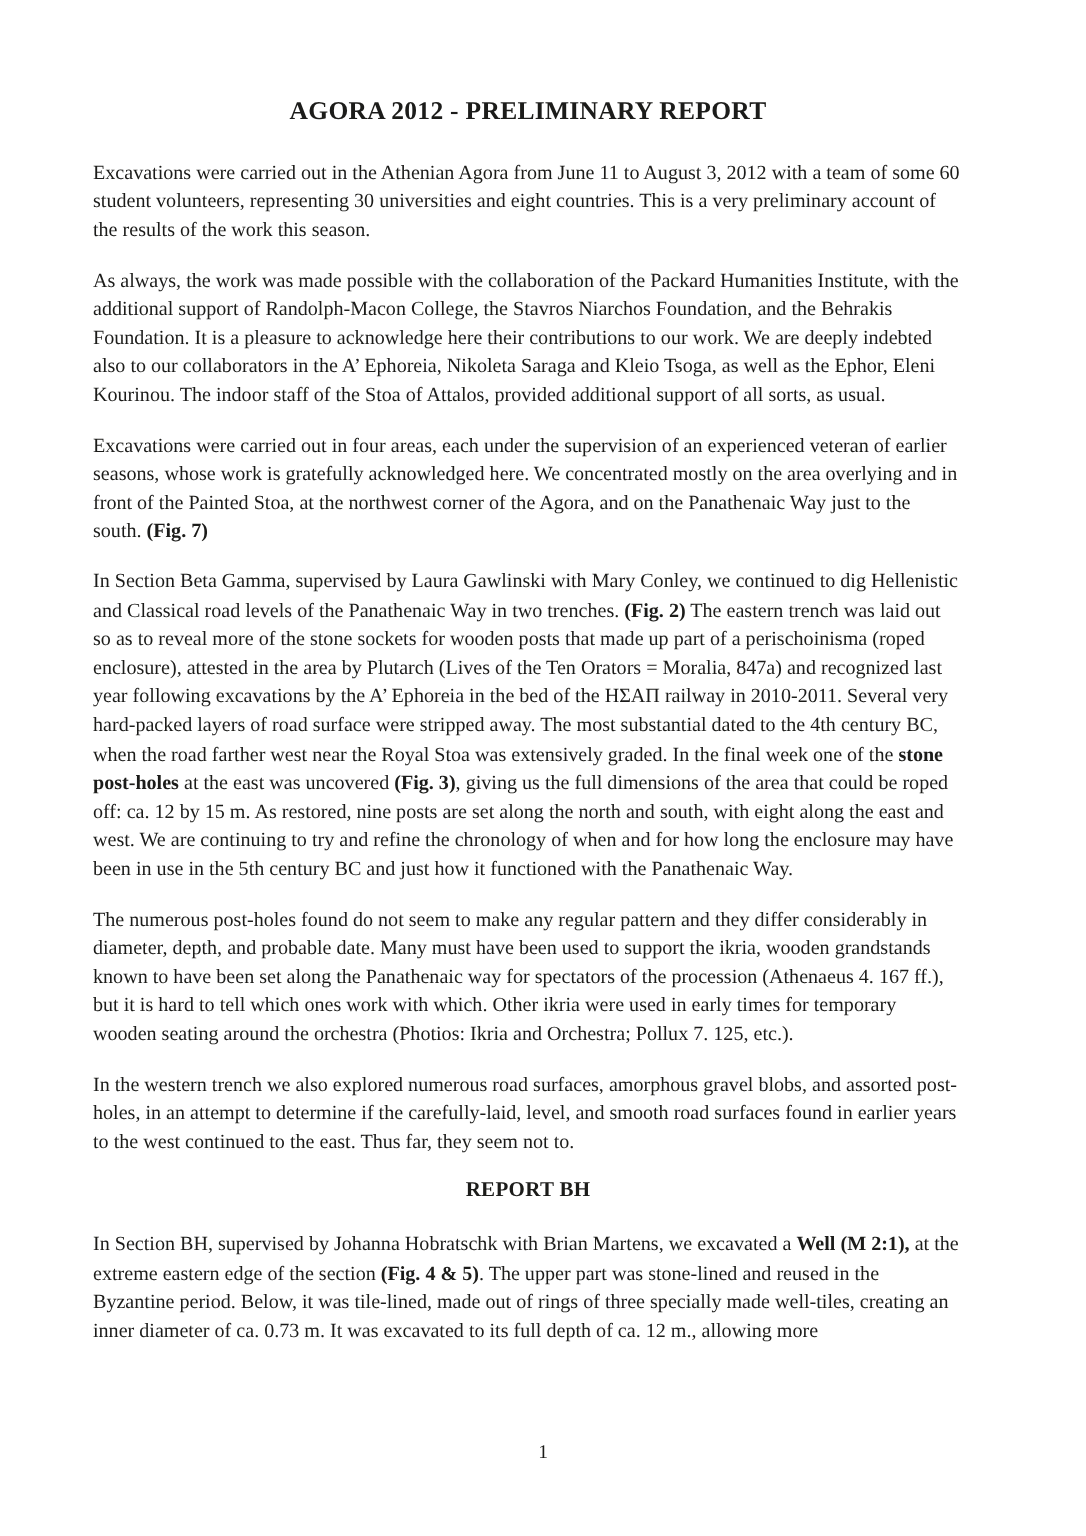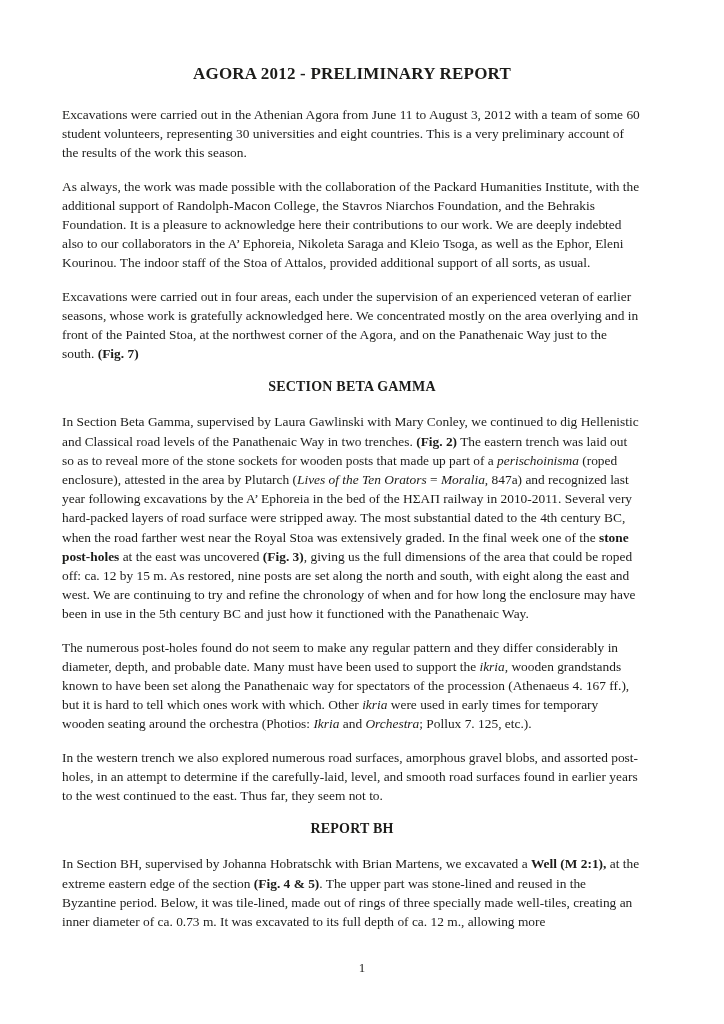--- a/index.html
+++ b/index.html
@@ -46,37 +46,36 @@
   }
   .page-number {
     position: absolute;
     top: 960px;
     left: 0;
     width: 724px;
     text-align: center;
     font-size: 13px;
   }
   .b { font-weight: bold; }
-  .i { font-style: italic; }
+  .i { }
 </style>
 </head>
 <body>
 
 <div class="page">
   <div class="content">
 
     <div class="doc-title">AGORA 2012 - PRELIMINARY REPORT</div>
 
     <p class="para"><span>Excavations were carried out in the Athenian Agora from June 11 to August 3, 2012 with a team of some 60 student volunteers, representing 30 universities and eight countries. This is a very preliminary account of the results of the work this season.</span></p>
 
     <p class="para"><span>As always, the work was made possible with the collaboration of the Packard Humanities Institute, with the additional support of Randolph-Macon College, the Stavros Niarchos Foundation, and the Behrakis Foundation. It is a pleasure to acknowledge here their contributions to our work. We are deeply indebted also to our collaborators in the A’ Ephoreia, Nikoleta Saraga and Kleio Tsoga, as well as the Ephor, Eleni Kourinou. The indoor staff of the Stoa of Attalos, provided additional support of all sorts, as usual.</span></p>
 
     <p class="para"><span>Excavations were carried out in four areas, each under the supervision of an experienced veteran of earlier seasons, whose work is gratefully acknowledged here. We concentrated mostly on the area overlying and in front of the Painted Stoa, at the northwest corner of the Agora, and on the Panathenaic Way just to the south. </span><span class="b">(Fig. 7)</span></p>
 
-    <div class="section-heading">SECTION BETA GAMMA</div>
 
     <p class="para"><span>In Section Beta Gamma, supervised by Laura Gawlinski with Mary Conley, we continued to dig Hellenistic and Classical road levels of the Panathenaic Way in two trenches. </span><span class="b">(Fig. 2)</span><span> The eastern trench was laid out so as to reveal more of the stone sockets for wooden posts that made up part of a </span><span class="i">perischoinisma</span><span> (roped enclosure), attested in the area by Plutarch (</span><span class="i">Lives of the Ten Orators</span><span> = </span><span class="i">Moralia</span><span>, 847a) and recognized last year following excavations by the A’ Ephoreia in the bed of the ΗΣΑΠ railway in 2010-2011. Several very hard-packed layers of road surface were stripped away. The most substantial dated to the 4th century BC, when the road farther west near the Royal Stoa was extensively graded. In the final week one of the </span><span class="b">stone post-holes</span><span> at the east was uncovered </span><span class="b">(Fig. 3)</span><span>, giving us the full dimensions of the area that could be roped off: ca. 12 by 15 m. As restored, nine posts are set along the north and south, with eight along the east and west. We are continuing to try and refine the chronology of when and for how long the enclosure may have been in use in the 5th century BC and just how it functioned with the Panathenaic Way.</span></p>
 
     <p class="para"><span>The numerous post-holes found do not seem to make any regular pattern and they differ considerably in diameter, depth, and probable date. Many must have been used to support the </span><span class="i">ikria,</span><span> wooden grandstands known to have been set along the Panathenaic way for spectators of the procession (Athenaeus 4. 167 ff.), but it is hard to tell which ones work with which. Other </span><span class="i">ikria</span><span> were used in early times for temporary wooden seating around the orchestra (Photios: </span><span class="i">Ikria</span><span> and </span><span class="i">Orchestra</span><span>; Pollux 7. 125, etc.).</span></p>
 
     <p class="para"><span>In the western trench we also explored numerous road surfaces, amorphous gravel blobs, and assorted post-holes, in an attempt to determine if the carefully-laid, level, and smooth road surfaces found in earlier years to the west continued to the east. Thus far, they seem not to.</span></p>
 
     <div class="section-heading">REPORT BH</div>
 
     <p class="para"><span>In Section BH, supervised by Johanna Hobratschk with Brian Martens, we excavated a </span><span class="b">Well (M 2:1),</span><span> at the extreme eastern edge of the section </span><span class="b">(Fig. 4 &amp; 5)</span><span>. The upper part was stone-lined and reused in the Byzantine period. Below, it was tile-lined, made out of rings of three specially made well-tiles, creating an inner diameter of ca. 0.73 m. It was excavated to its full depth of ca. 12 m., allowing more</span></p>

